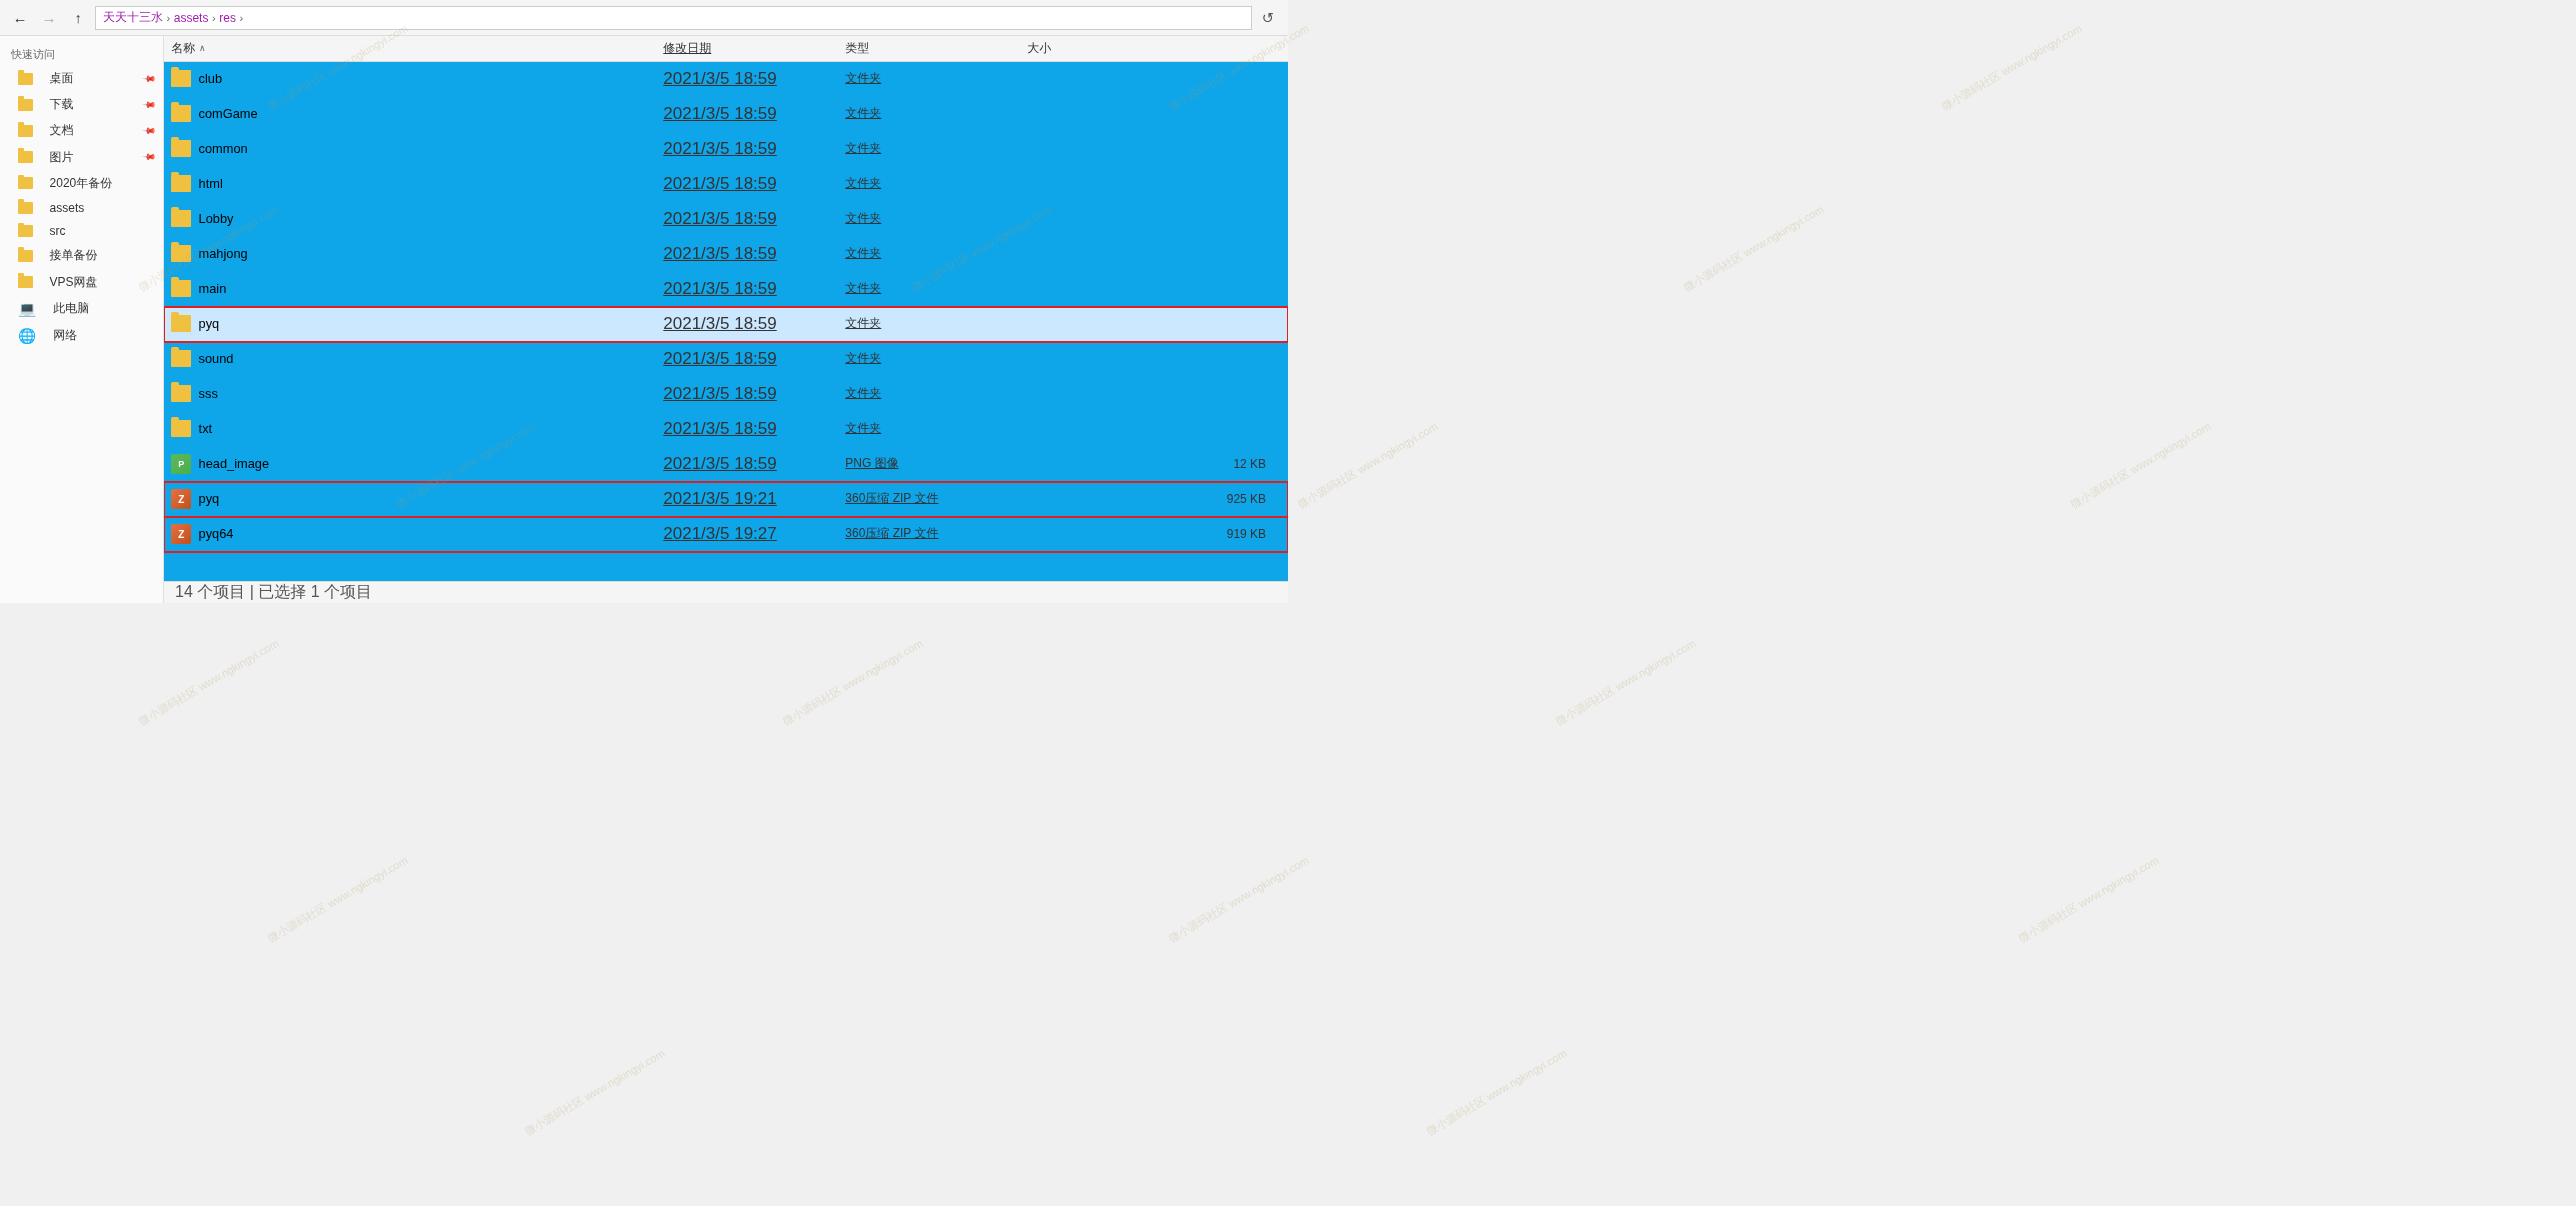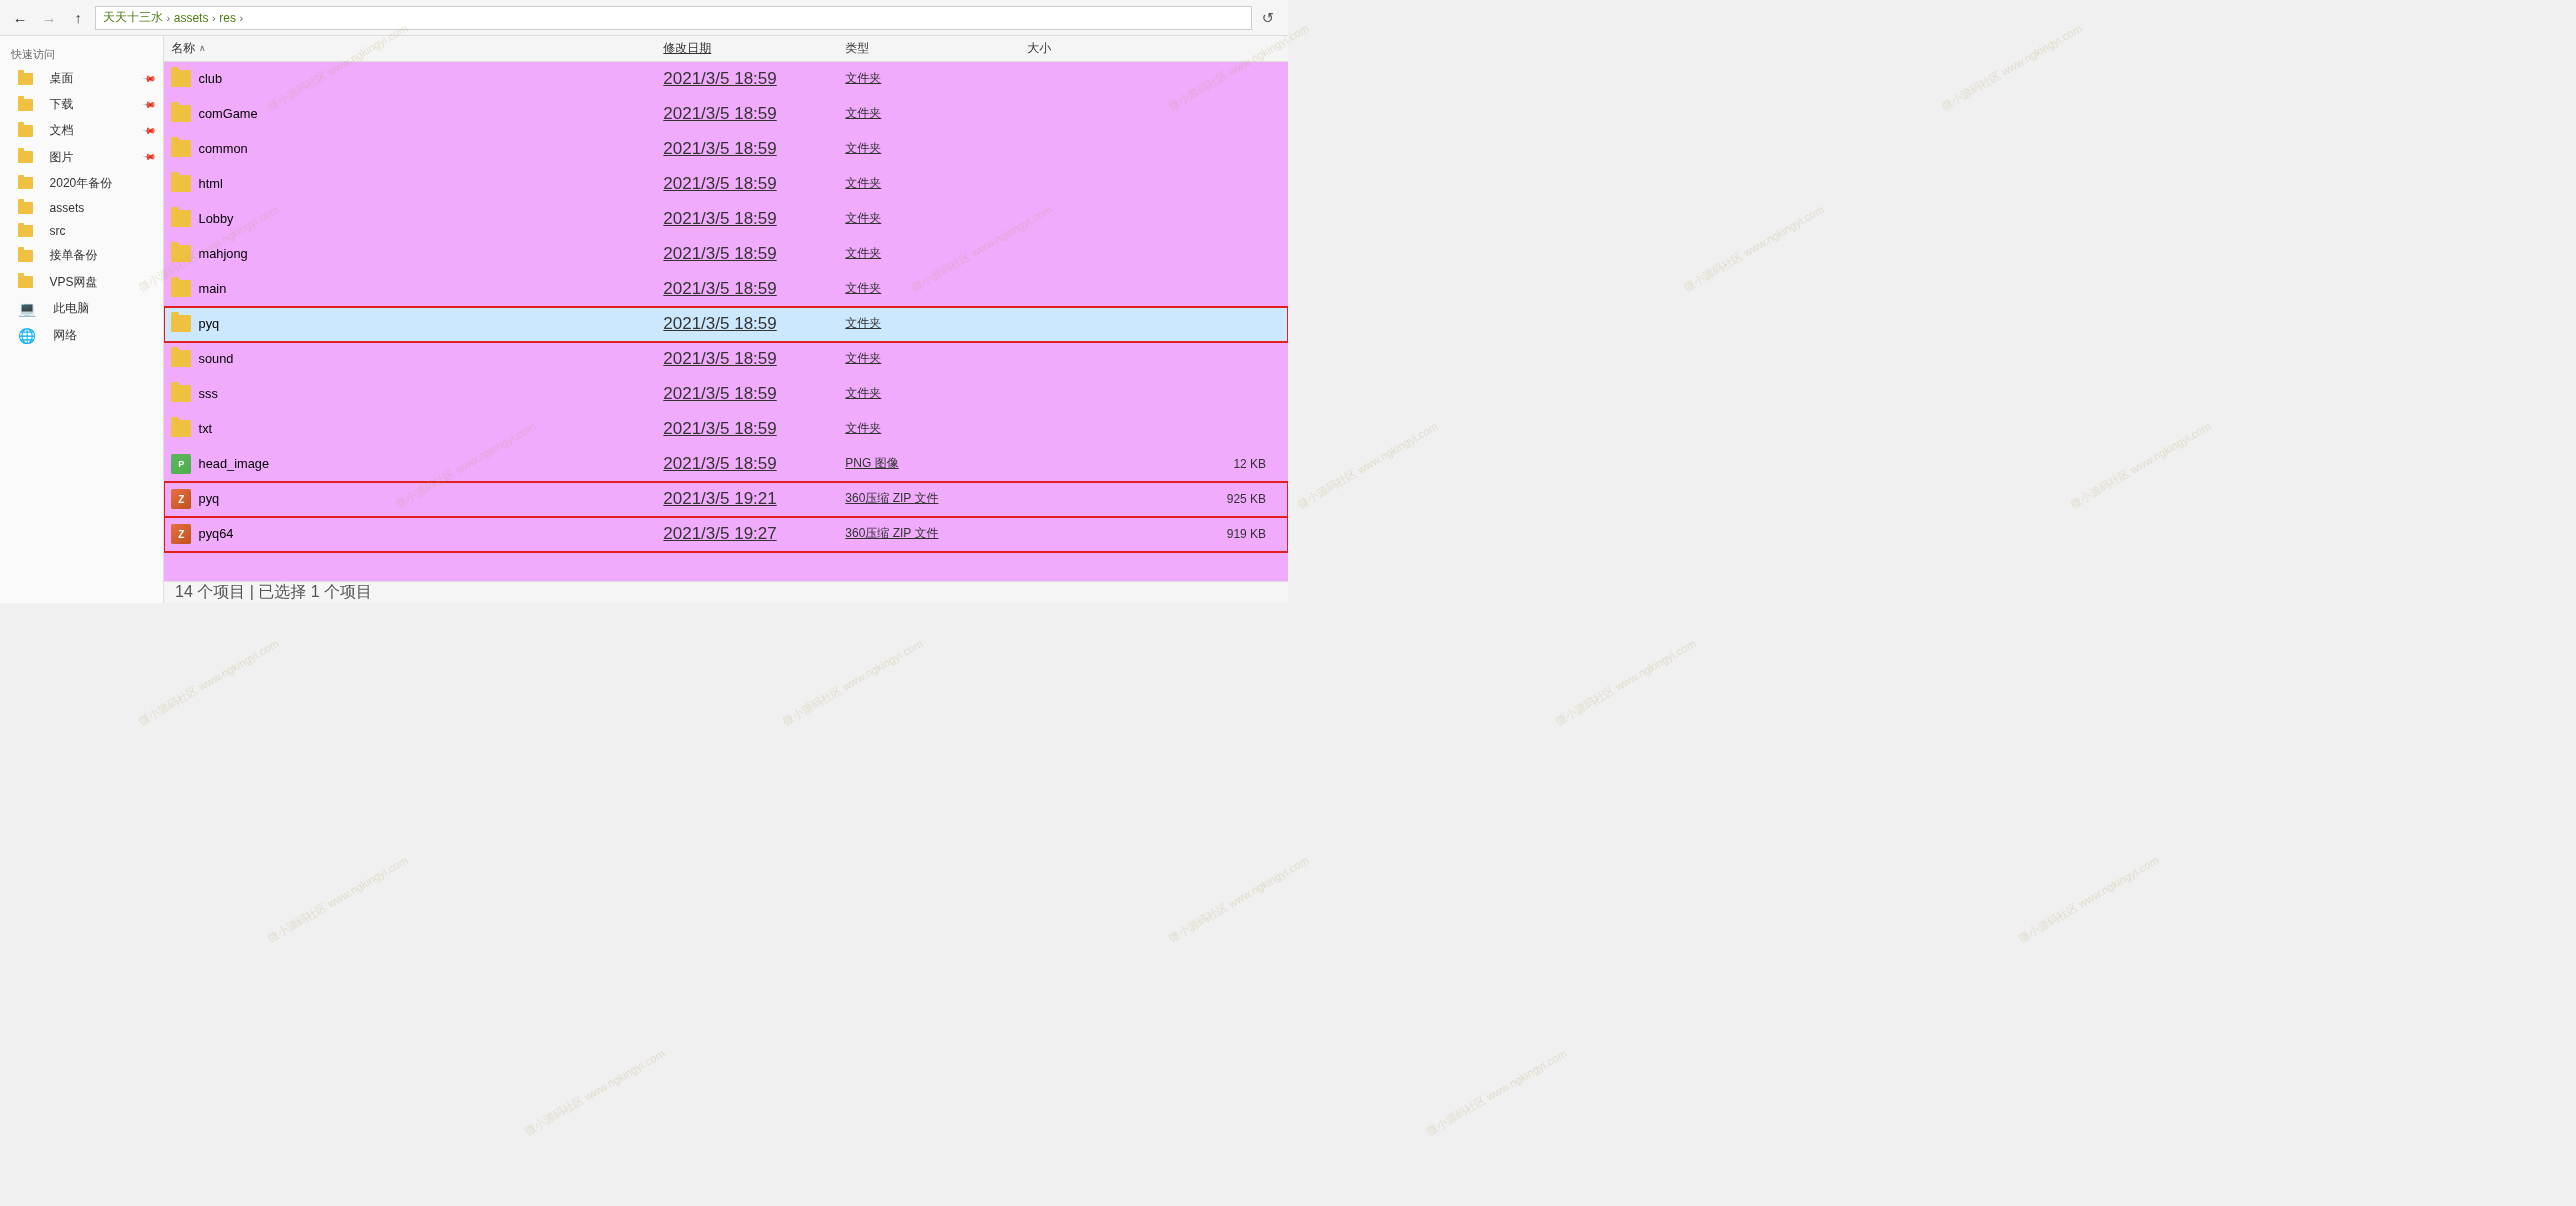--- a/index.html
+++ b/index.html
@@ -45,21 +45,21 @@
       height: 24px;
       border: 0.9px solid #ccc;
       background: #fff;
       padding: 0 7.3px;
       font-size: 12px;
       display: flex;
       align-items: center;
       gap: 3.6px;
     }
     .address-part {
-      color: #4d7c0f;
+      color: #a21caf;
       font-size: 12px;
     }
     .address-sep {
       color: #666;
       font-size: 11px;
     }
     .refresh-btn {
       width: 25.5px;
       height: 25.5px;
       border: none;
@@ -152,21 +152,21 @@
     .col-name .sort-icon {
       font-size: 9px;
       color: #666;
     }
     .col-date { width: 182px; text-decoration: underline; }
     .col-type { width: 182px; }
     .col-size { flex: 1; }
     .file-list {
       flex: 1;
       overflow-y: auto;
-      background: #f0abfc;
+      background: #0ea5e9;
     }
     .file-row {
       display: flex;
       align-items: center;
       height: 35px;
       padding: 0 7.3px;
       cursor: pointer;
       border-bottom: 0.9px solid transparent;
       position: relative;
     }

